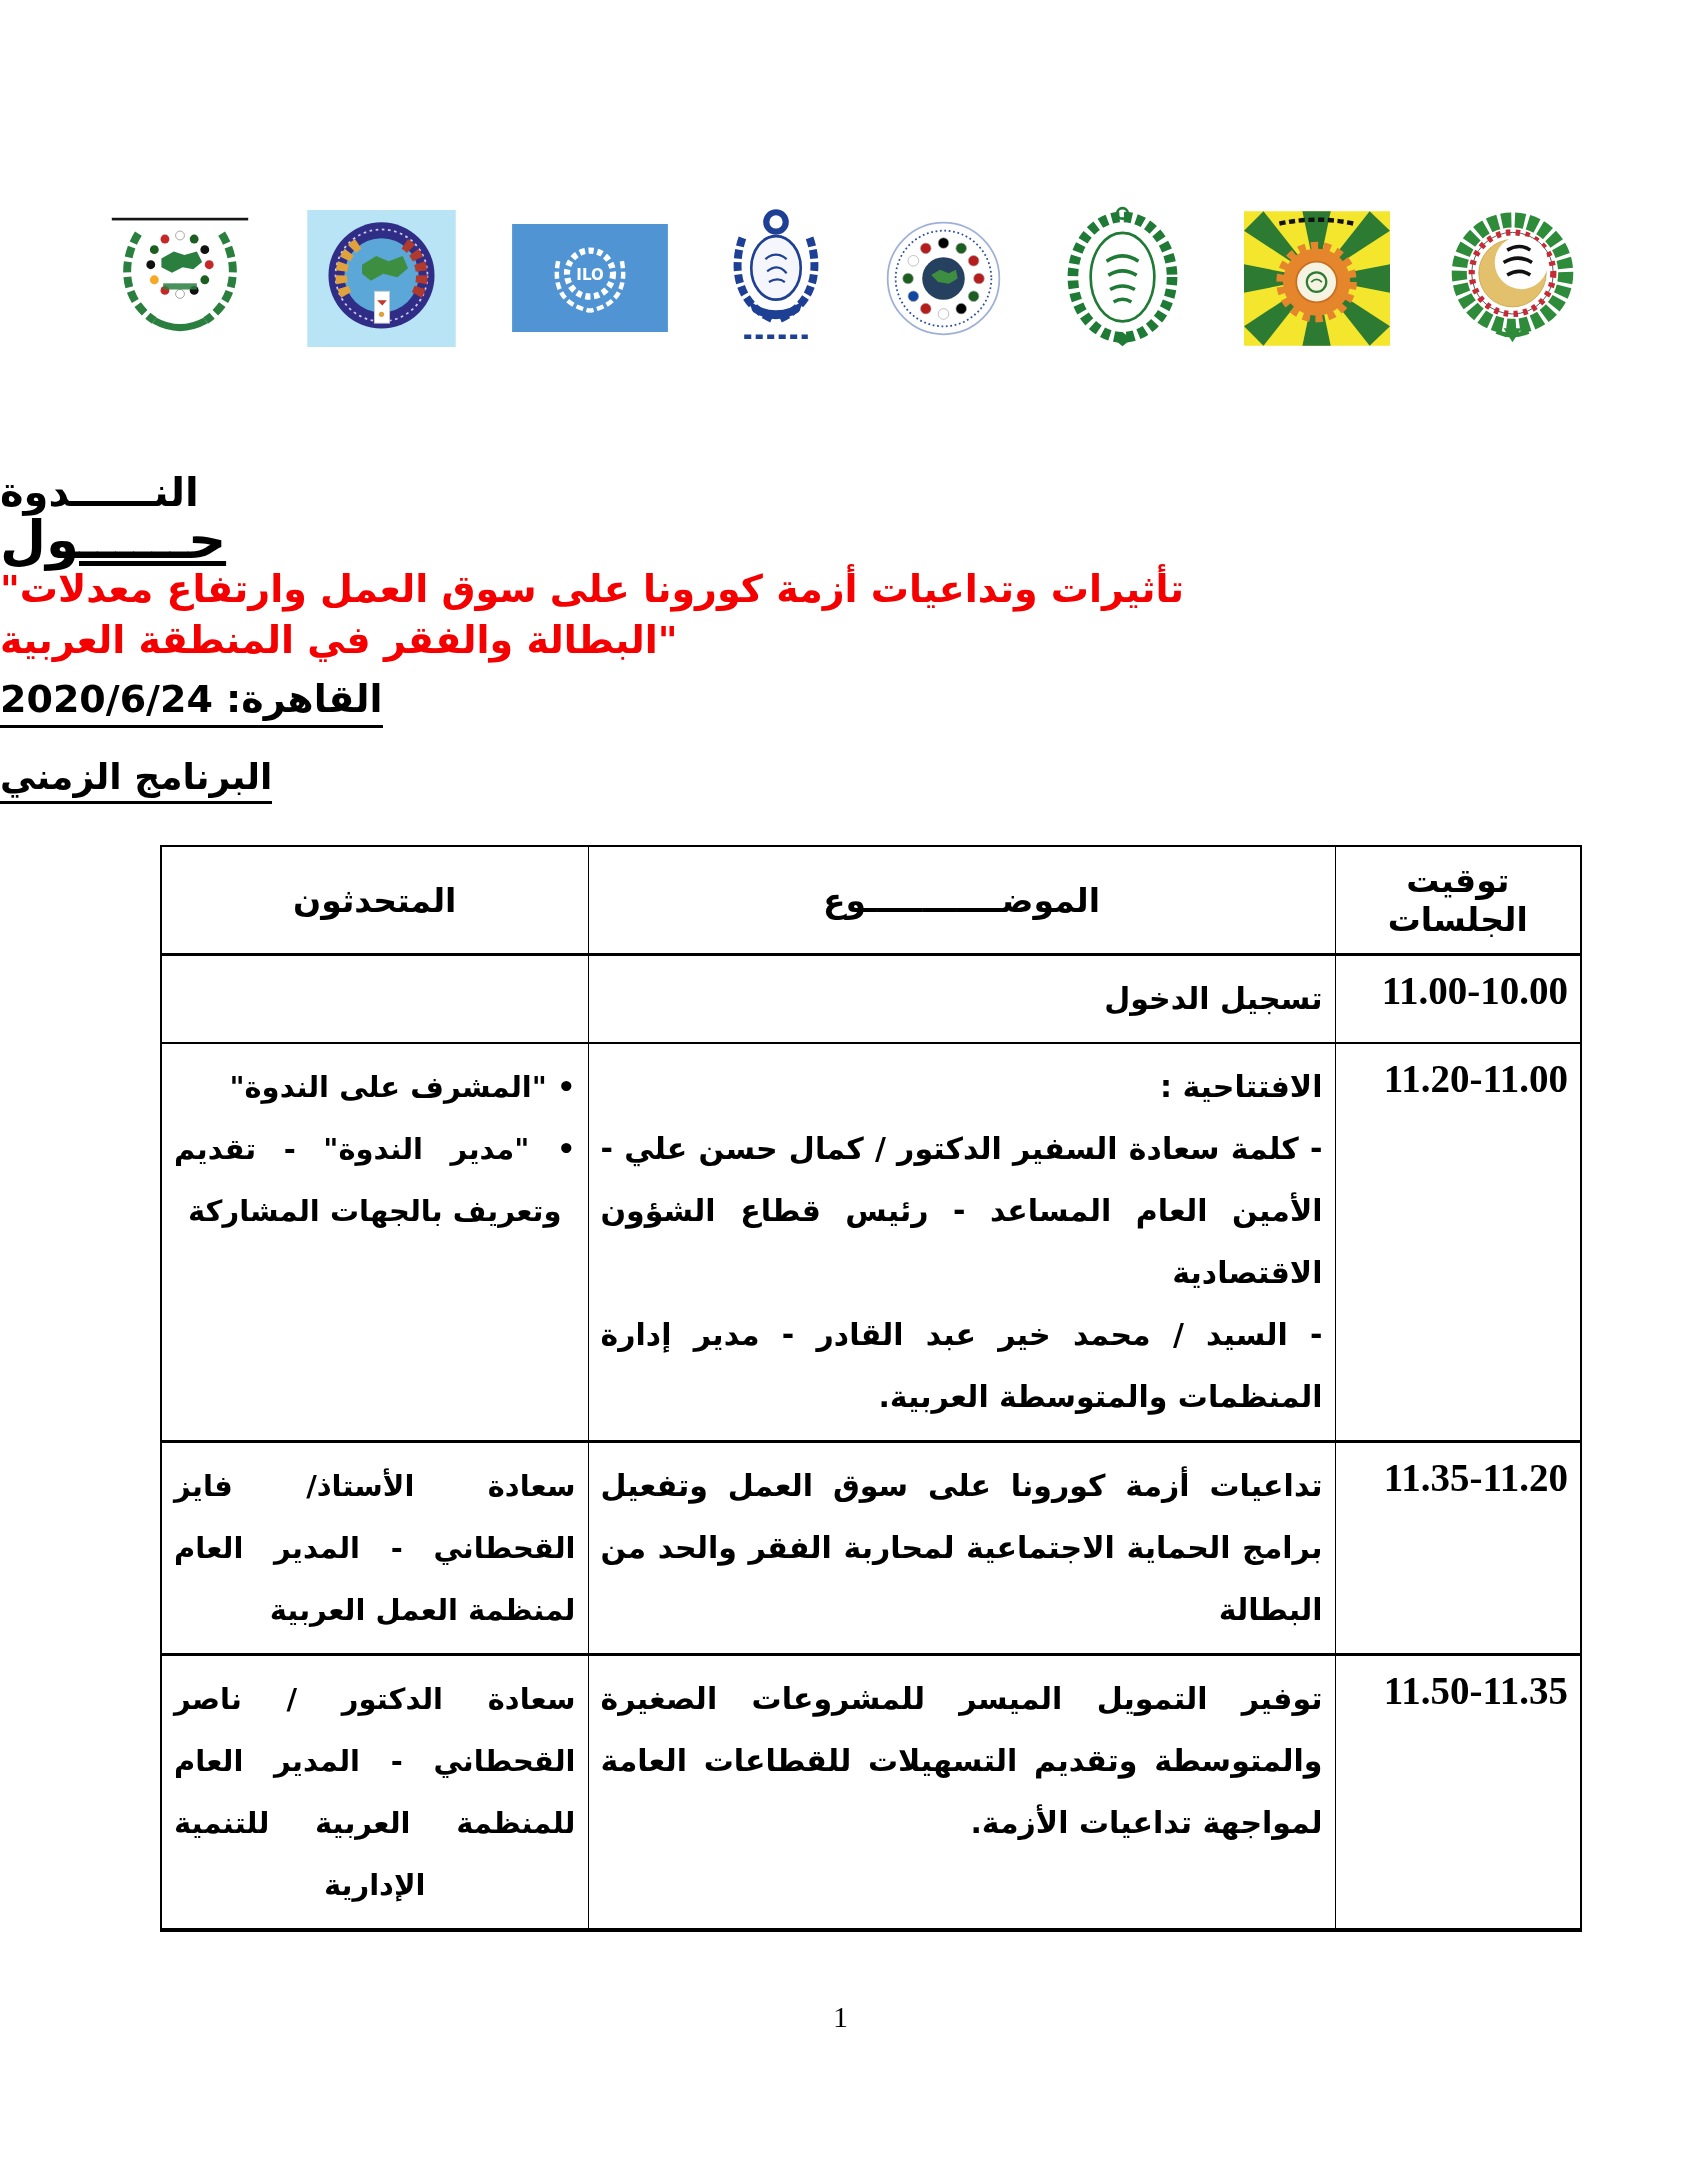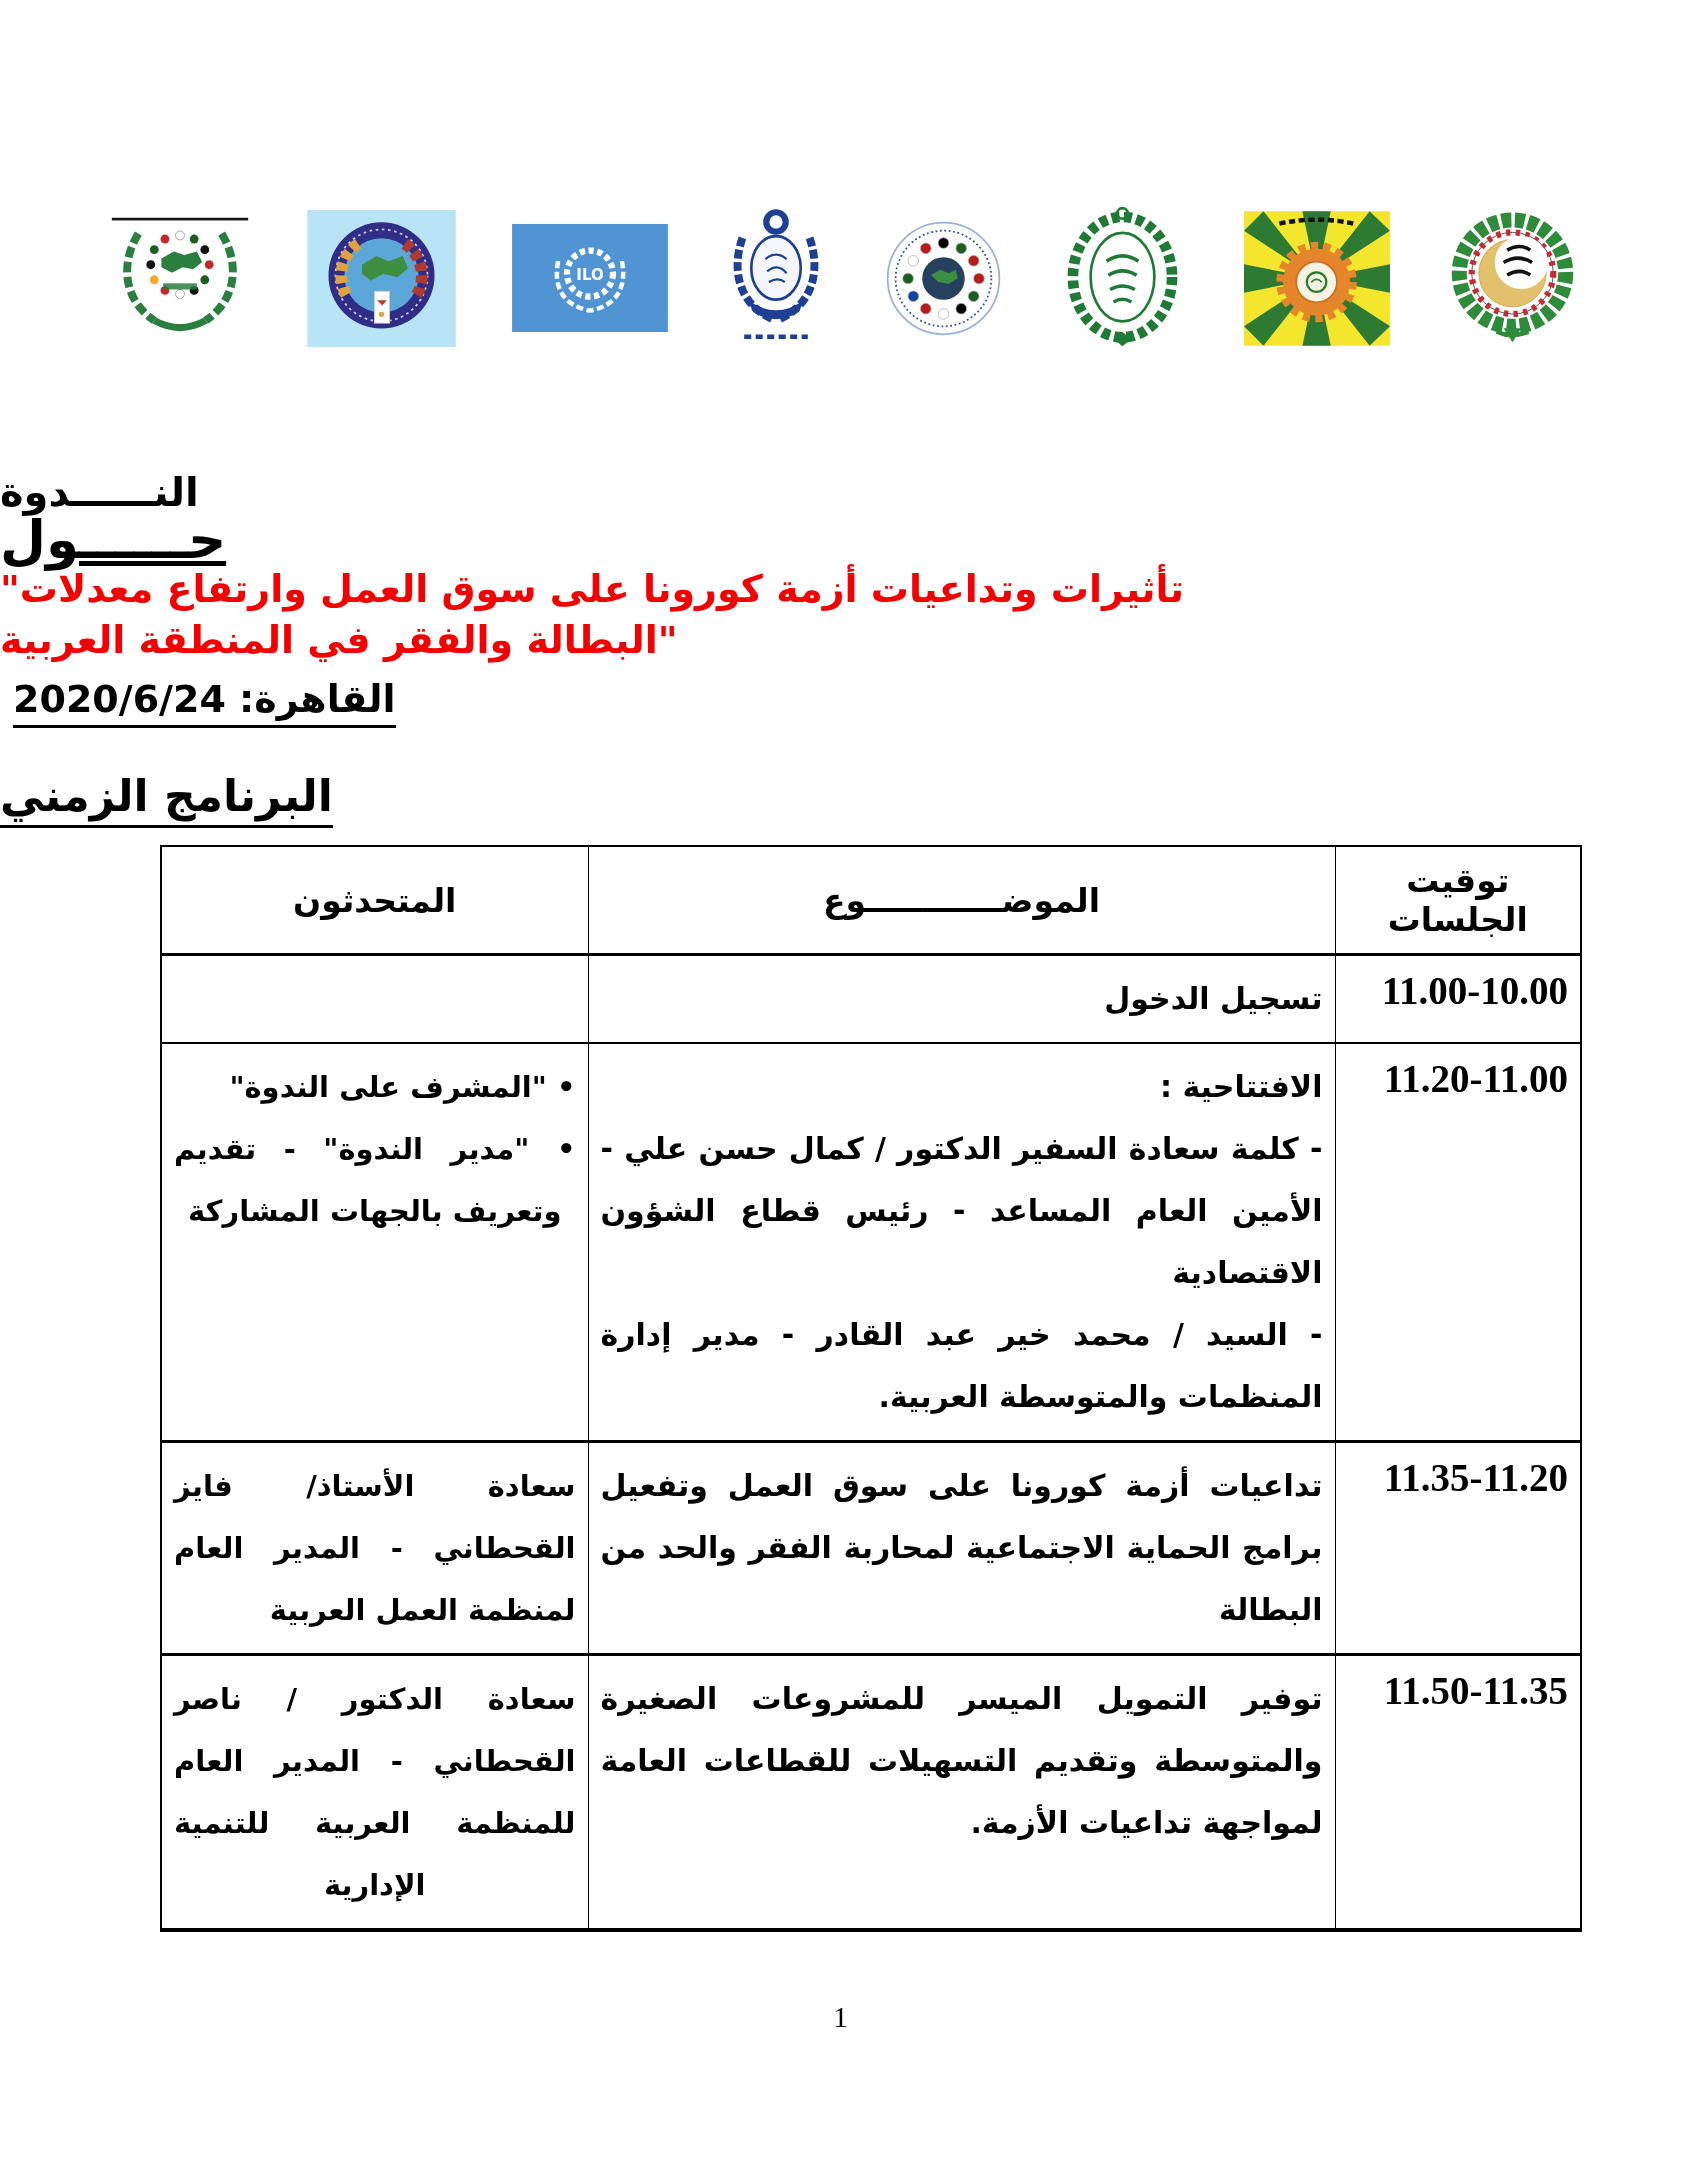--- a/index.html
+++ b/index.html
@@ -8,22 +8,22 @@
   
   .logos{position:absolute;left:108px;top:200px;width:1472px;height:156px;
          display:flex;justify-content:space-between;align-items:center;}
   .logo{flex:0 0 auto;}
   .logo svg{display:block;}
   
   .title-block{position:absolute;top:468px;left:0;width:100%;text-align:left;font-weight:bold;}
   .t1{font-size:40px;line-height:48px;}
   .t2{font-size:53px;line-height:48px;text-decoration:underline;}
   .tred{color:#f40000;font-size:38px;line-height:51px;}
-  .tdate{margin-top:10.6px;font-size:38px;direction:rtl;margin-left:13px;}
-  .tprog{margin-top:49px;font-size:44px;direction:rtl;}
+  .tdate{margin-top:10.6px;font-size:38px;direction:rtl;}
+  .tprog{margin-top:35px;font-size:36px;direction:rtl;}
   .u{border-bottom:3.5px solid #000;padding-bottom:4.4px;}
   
   table.sched{position:absolute;left:160px;top:845px;width:1420px;border-collapse:collapse;
               table-layout:fixed;border:2.7px solid #000;}
   table.sched td{border:1.8px solid #000;vertical-align:top;padding:12px;}
   tr.hdr td{border-bottom:3.5px solid #000;vertical-align:middle;text-align:center;
             font-weight:bold;font-size:33px;height:82px;}
   tr.r1 td{border-bottom:2.7px solid #000;}
   tr.r2 td{border-bottom:3.5px solid #000;}
   tr.r3 td{border-bottom:3.5px solid #000;}

